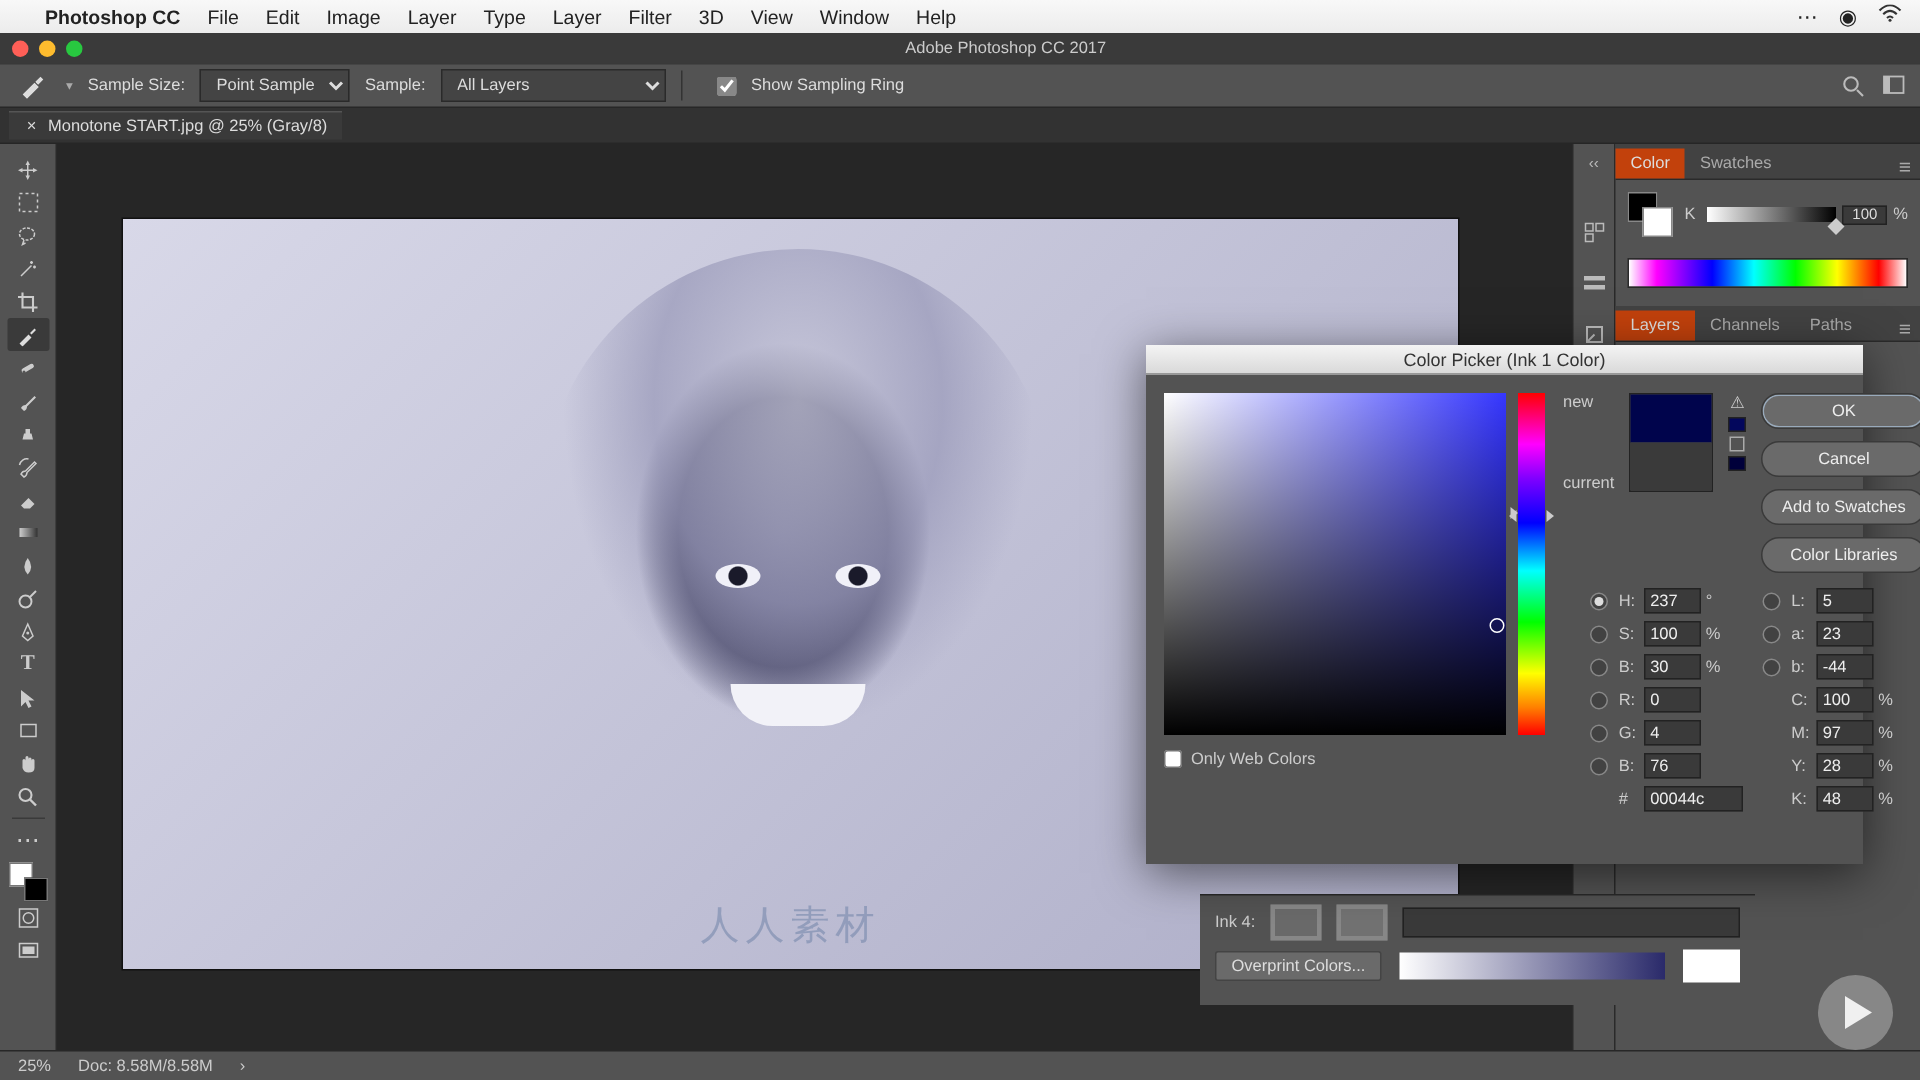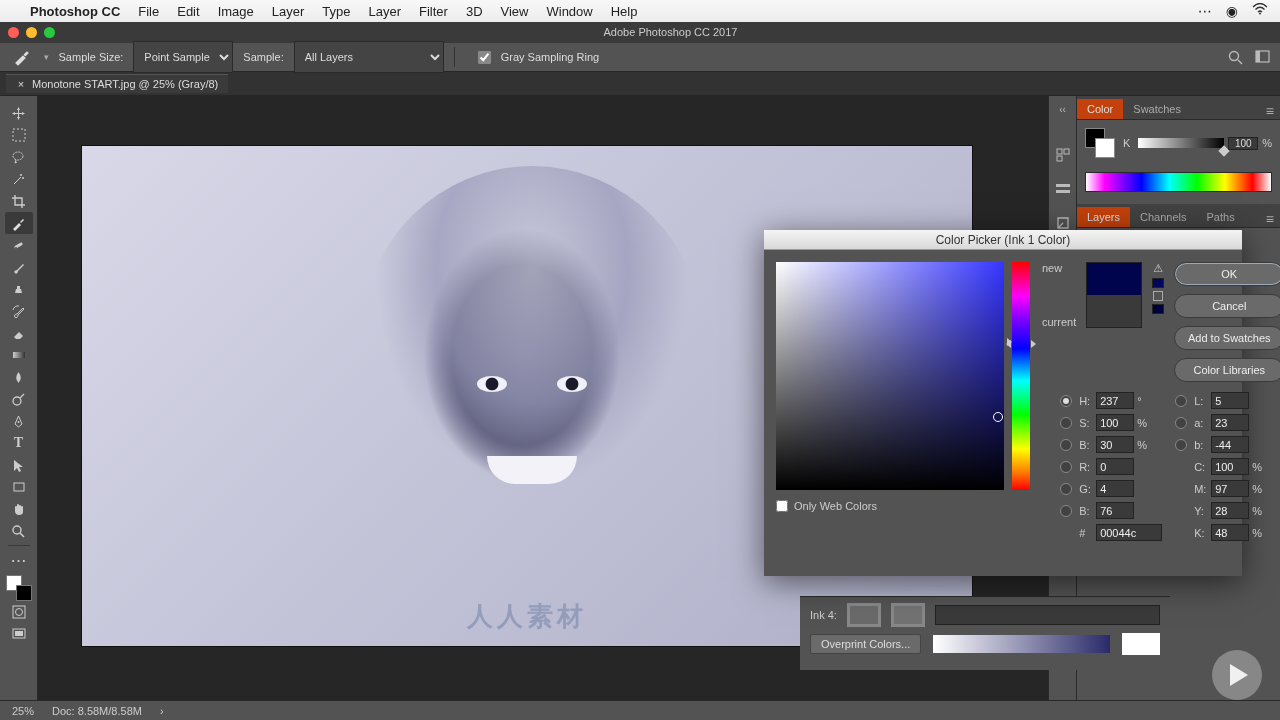--- a/index.html
+++ b/index.html
@@ -15,21 +15,21 @@
 
 .titlebar { height: 20px; background: #3a3a3a; display: flex; align-items: center; padding: 0 8px; font-size: 11px; color: #ccc; }
 .traffic { display: flex; gap: 7px; margin-right: 14px; }
 .traffic span { width: 11px; height: 11px; border-radius: 50%; display: block; }
 .tl-r { background: #ff5f57; } .tl-y { background: #febc2e; } .tl-g { background: #28c840; }
 .titlebar .title { flex: 1; text-align: center; }
 
 
 .optbar { height: 30px; background: #535353; border-top:1px solid #393939; border-bottom:1px solid #272727; display: flex; align-items: center; padding: 0 10px; font-size: 11px; color: #ddd; gap: 10px; }
 .optbar .eyedrop { width: 24px; height: 24px; display:flex; align-items:center; justify-content:center; }
-.optbar select { background:#444; color:#ddd; border:1px solid #2a2a2a; font-size:11px; padding:1px 6px; height:32px; }
+.optbar select { background:#444; color:#ddd; border:1px solid #2a2a2a; font-size:11px; padding:1px 6px; height:22px; }
 .optbar label { font-size:11px; }
 .optbar input[type=checkbox] { accent-color:#888; }
 .optbar .spacer { flex:1; }
 .optbar .right-icons { display:flex; gap:12px; font-size:14px; color:#ccc; }
 
 
 .doc-tabbar { height: 24px; background: #323232; border-bottom:1px solid #262626; display:flex; align-items:center; padding:0 6px; font-size:11px; color:#ccc; }
 .doc-tab { padding:3px 10px; background:#3a3a3a; border-top:1px solid #555; color:#ddd; display:flex; gap:6px; }
 .doc-tab .x { width:10px; text-align:center; }
 
@@ -47,21 +47,21 @@
 
 
 .canvas-area { flex:1; background:#262626; position:relative; overflow:hidden; }
 .canvas { position:absolute; top:50px; left:44px; width:890px; height:500px; background:linear-gradient(135deg,#d8d8e8,#aeaec8); overflow:hidden; box-shadow:0 0 0 1px #111; }
 .portrait { position:absolute; inset:0; }
 .portrait::before { content:""; position:absolute; top:65px; left:300px; width:280px; height:320px; background: radial-gradient(ellipse 140px 180px at 50% 45%, #5e5e7e 0%, #4a4a68 50%, transparent 70%); border-radius:50% 50% 40% 40%; }
 .portrait::after { content:""; position:absolute; top:20px; left:280px; width:340px; height:340px; background: radial-gradient(ellipse at 50% 30%, #c8c8da 0%, #9898b8 40%, transparent 65%); border-radius:50%; opacity:0.7; }
 .eye { position:absolute; width:30px; height:16px; background:radial-gradient(circle at 50% 50%, #1a1a2a 0%, #1a1a2a 35%, #f0f0f8 40%, #f0f0f8 100%); border-radius:50%; }
 .eye.l { top:230px; left:395px; } .eye.r { top:230px; left:475px; }
 .smile { position:absolute; top:310px; left:405px; width:90px; height:28px; background:#f2f2f8; border-radius:0 0 45px 45px; }
-.watermark { position:absolute; bottom:12px; left:50%; transform:translateX(-50%); color:#6a7fa5; font-size:26px; font-weight:700; letter-spacing:4px; opacity:0.5; }
+.watermark { position:absolute; bottom:12px; left:50%; transform:translateX(-50%); color:#6a7fa5; font-size:26px; font-weight:400; letter-spacing:4px; opacity:0.5; }
 
 
 .right-strip { width:28px; background:#535353; border-left:1px solid #2a2a2a; display:flex; flex-direction:column; align-items:center; padding-top:22px; gap:18px; color:#bbb; font-size:14px; }
 
 
 .panels { width:204px; background:#535353; border-left:1px solid #2a2a2a; display:flex; flex-direction:column; font-size:11px; color:#ccc; }
 .panel-tabs { display:flex; height:24px; background:#424242; align-items:flex-end; border-bottom:1px solid #2a2a2a; }
 .panel-tab { padding:4px 10px; color:#aaa; }
 .panel-tab.active { background:#c2410c; color:#ddd; }
 .panel-tabs .minimenu { margin-left:auto; padding:0 6px; font-size:14px; color:#aaa; }
@@ -177,21 +177,21 @@
         <path d="M3 15 L10 8 L12 10 L5 17 Z M11 7 L14 4 L15 5 L12 8" stroke="#ddd" stroke-width="1.2" fill="#ddd"></path>
       </svg>
   </span>
   <span style="font-size:9px;color:#aaa">▾</span>
   <label>Sample Size:</label>
   <select><option>Point Sample</option></select>
   <label>Sample:</label>
   <select style="width:150px"><option>All Layers</option></select>
   <span style="width:14px;border-left:1px solid #333;height:20px"></span>
   <input type="checkbox" checked="" style="">
-  <label>Gray Sampling Ring</label>
+  <label>Show Sampling Ring</label>
   <span class="spacer"></span>
   <span class="right-icons">
     <span>
         <svg width="15" height="15" viewBox="0 0 15 15">
           <circle cx="6" cy="6" r="4.5" stroke="#bbb" stroke-width="1.4" fill="none"></circle>
           <line x1="10" y1="10" x2="14" y2="14" stroke="#bbb" stroke-width="1.4"></line>
         </svg>
       </span>
     <span>
         <svg width="15" height="13" viewBox="0 0 15 13">

